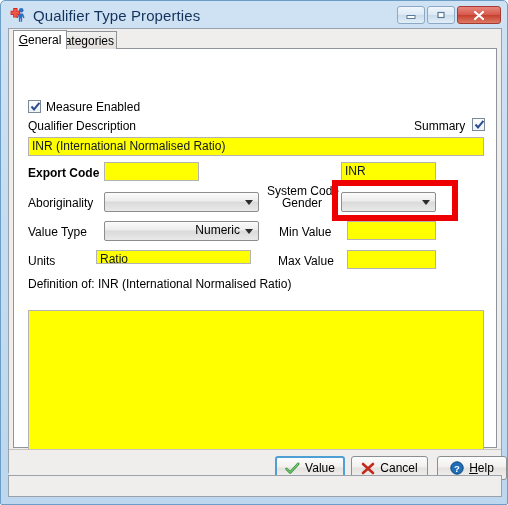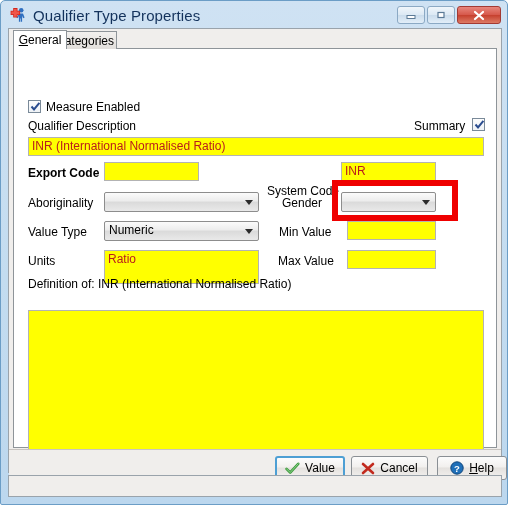--- a/index.html
+++ b/index.html
@@ -120,39 +120,40 @@
     color: #000;
     white-space: nowrap;
     line-height: 14px;
   }
   .yfield {
     position: absolute;
     background: #ffff00;
     border: 1px solid #b3b3b3;
     box-sizing: border-box;
     font-size: 12px;
-    color: #b91c1c;
+    color: #0f172a;
     padding: 1px 3px;
     line-height: 15px;
     overflow: hidden;
     white-space: nowrap;
     font-family: "Liberation Sans", sans-serif;
   }
   .combo {
     position: absolute;
     box-sizing: border-box;
     border: 1px solid #8d8d8d;
     border-radius: 2px;
     background: linear-gradient(180deg,#fbfbfb 0%,#ececec 45%,#dadada 50%,#e9e9e9 100%);
     font-size: 12px;
     color: #000;
     padding: 1px 18px 1px 4px;
     line-height: 15px;
     overflow: hidden;
     white-space: nowrap;
+    text-align: right;
   }
   .combo .arrow {
     position: absolute;
     right: 5px; top: 50%;
     margin-top: -2px;
     width: 0; height: 0;
     border-left: 4px solid transparent;
     border-right: 4px solid transparent;
     border-top: 5px solid #2b2b2b;
   }
@@ -311,21 +312,21 @@
       <span class="lbl" style="left:14px; top:176px;">Value Type</span>
       <div class="combo" style="left:90px; top:172px; width:155px; height:20px;">
         <span>Numeric</span>
         <span class="arrow"></span>
       </div>
 
       <span class="lbl" style="left:265px; top:176px;">Min Value</span>
       <div class="yfield" style="left:333px; top:172px; width:89px; height:19px;"></div>
 
       <span class="lbl" style="left:14px; top:205px;">Units</span>
-      <div class="yfield" style="left:90px; top:201px; width:155px; height:34px;">Ratio</div>
+      <div class="yfield" style="left:82px; top:201px; width:155px; height:14px;">Ratio</div>
 
       <span class="lbl" style="left:264px; top:205px;">Max Value</span>
       <div class="yfield" style="left:333px; top:201px; width:89px; height:19px;"></div>
 
       <span class="lbl" style="left:14px; top:228px;">Definition of: INR (International Normalised Ratio)</span>
       <div id="definition-box"></div>
 
       <div id="red-highlight"></div>
     </div>
 

